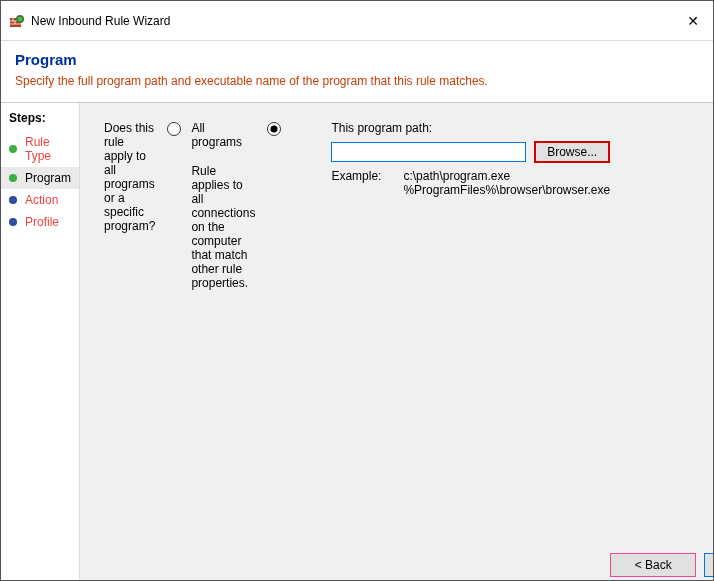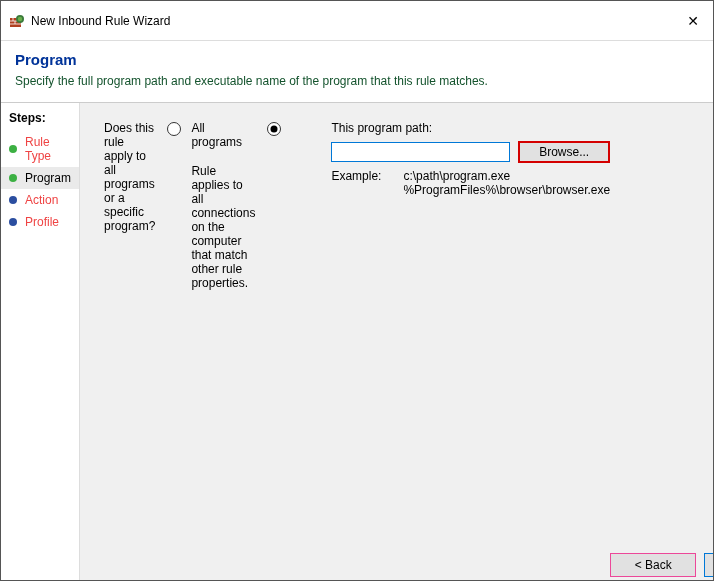--- a/index.html
+++ b/index.html
@@ -45,21 +45,21 @@
     .header {
       padding: 10px 14px 14px 14px;
     }
     .header h1 {
       color: #003399;
       font-size: 15px;
       font-weight: 700;
       margin-bottom: 6px;
     }
     .header .subtitle {
-      color: #14532d;
+      color: #c2410c;
       font-size: 12px;
     }
     .content {
       display: flex;
       height: calc(100% - 30px - 62px);
       border-top: 1px solid #ccc;
     }
     .sidebar {
       width: 146px;
       background: #fff;
@@ -151,21 +151,21 @@
       flex: 1;
       height: 20px;
       border: 1px solid #0078d7;
       background: #fff;
       padding: 1px 4px;
       font-size: 12px;
       outline: none;
     }
     .browse-btn {
       height: 22px;
-      width: 92px;
+      width: 76px;
       border: 2px solid #d40000;
       background: #e1e1e1;
       font-size: 12px;
       cursor: pointer;
       font-family: inherit;
     }
     .example-row {
       display: flex;
       margin-top: 6px;
       font-size: 12px;

